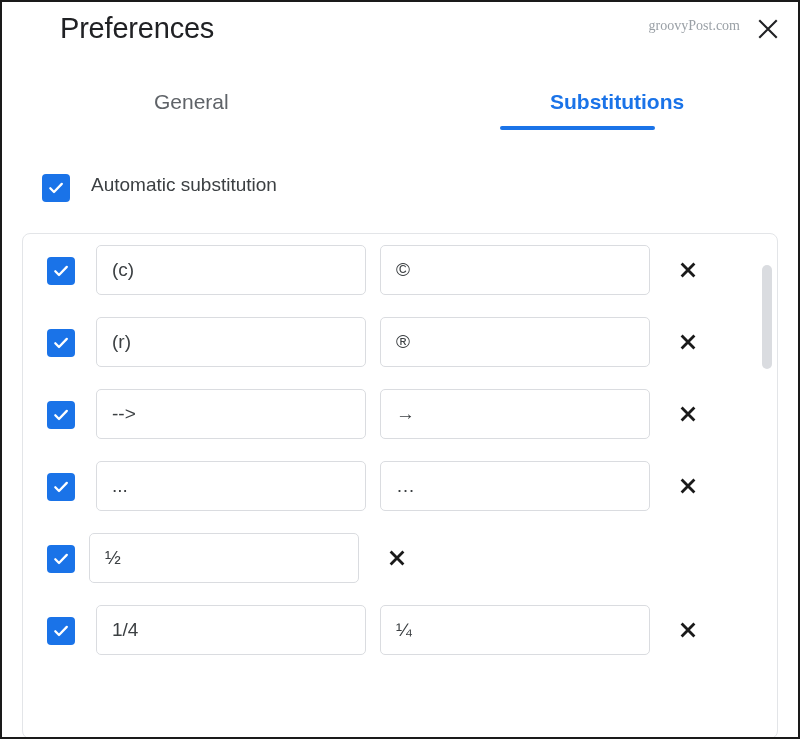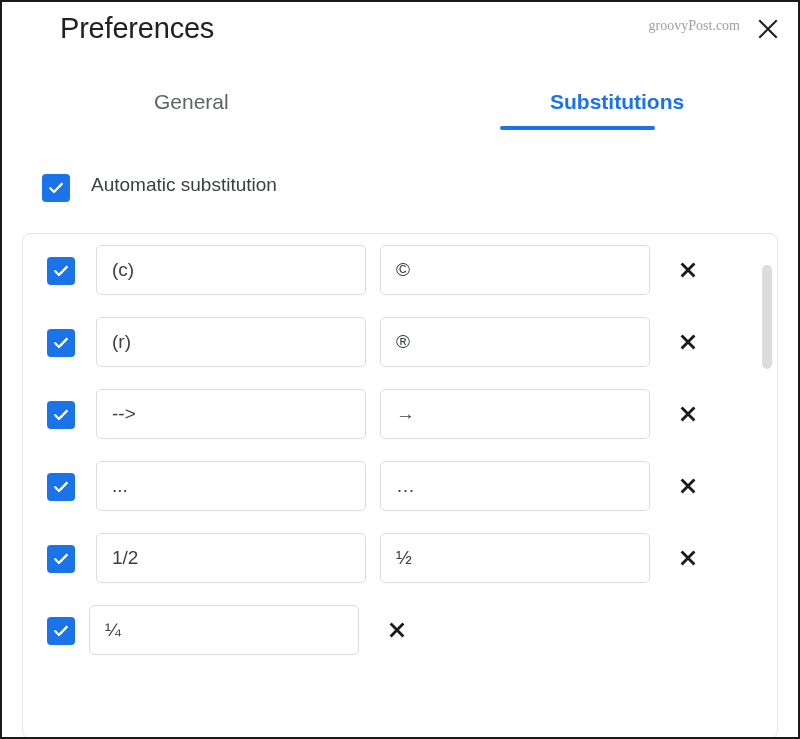--- a/index.html
+++ b/index.html
@@ -314,38 +314,38 @@
           </div>
         </div>
         <div class="row">
           <div class="cbx">
             <span>
               <svg width="18" height="18" viewBox="0 0 18 18">
                 <path d="M3.3 9.3 L7 13 L14.8 4.9" stroke="#ffffff" stroke-width="2.3" fill="none" stroke-linecap="round" stroke-linejoin="round"></path>
               </svg>
             </span>
           </div>
-          <div class="field field-shortcut">1/2</div>
           <div class="field field-replacement">½</div>
           <div class="del-btn">
             <span>
               <svg width="18" height="18" viewBox="0 0 18 18">
                 <path d="M2.6 2.6 L15.4 15.4 M15.4 2.6 L2.6 15.4" stroke="#1a1a1a" stroke-width="2.8" fill="none" stroke-linecap="butt"></path>
               </svg>
             </span>
           </div>
         </div>
         <div class="row">
           <div class="cbx">
             <span>
               <svg width="18" height="18" viewBox="0 0 18 18">
                 <path d="M3.3 9.3 L7 13 L14.8 4.9" stroke="#ffffff" stroke-width="2.3" fill="none" stroke-linecap="round" stroke-linejoin="round"></path>
               </svg>
             </span>
           </div>
+          <div class="field field-shortcut">1/4</div>
           <div class="field field-replacement">¼</div>
           <div class="del-btn">
             <span>
               <svg width="18" height="18" viewBox="0 0 18 18">
                 <path d="M2.6 2.6 L15.4 15.4 M15.4 2.6 L2.6 15.4" stroke="#1a1a1a" stroke-width="2.8" fill="none" stroke-linecap="butt"></path>
               </svg>
             </span>
           </div>
         </div>
       </div>

